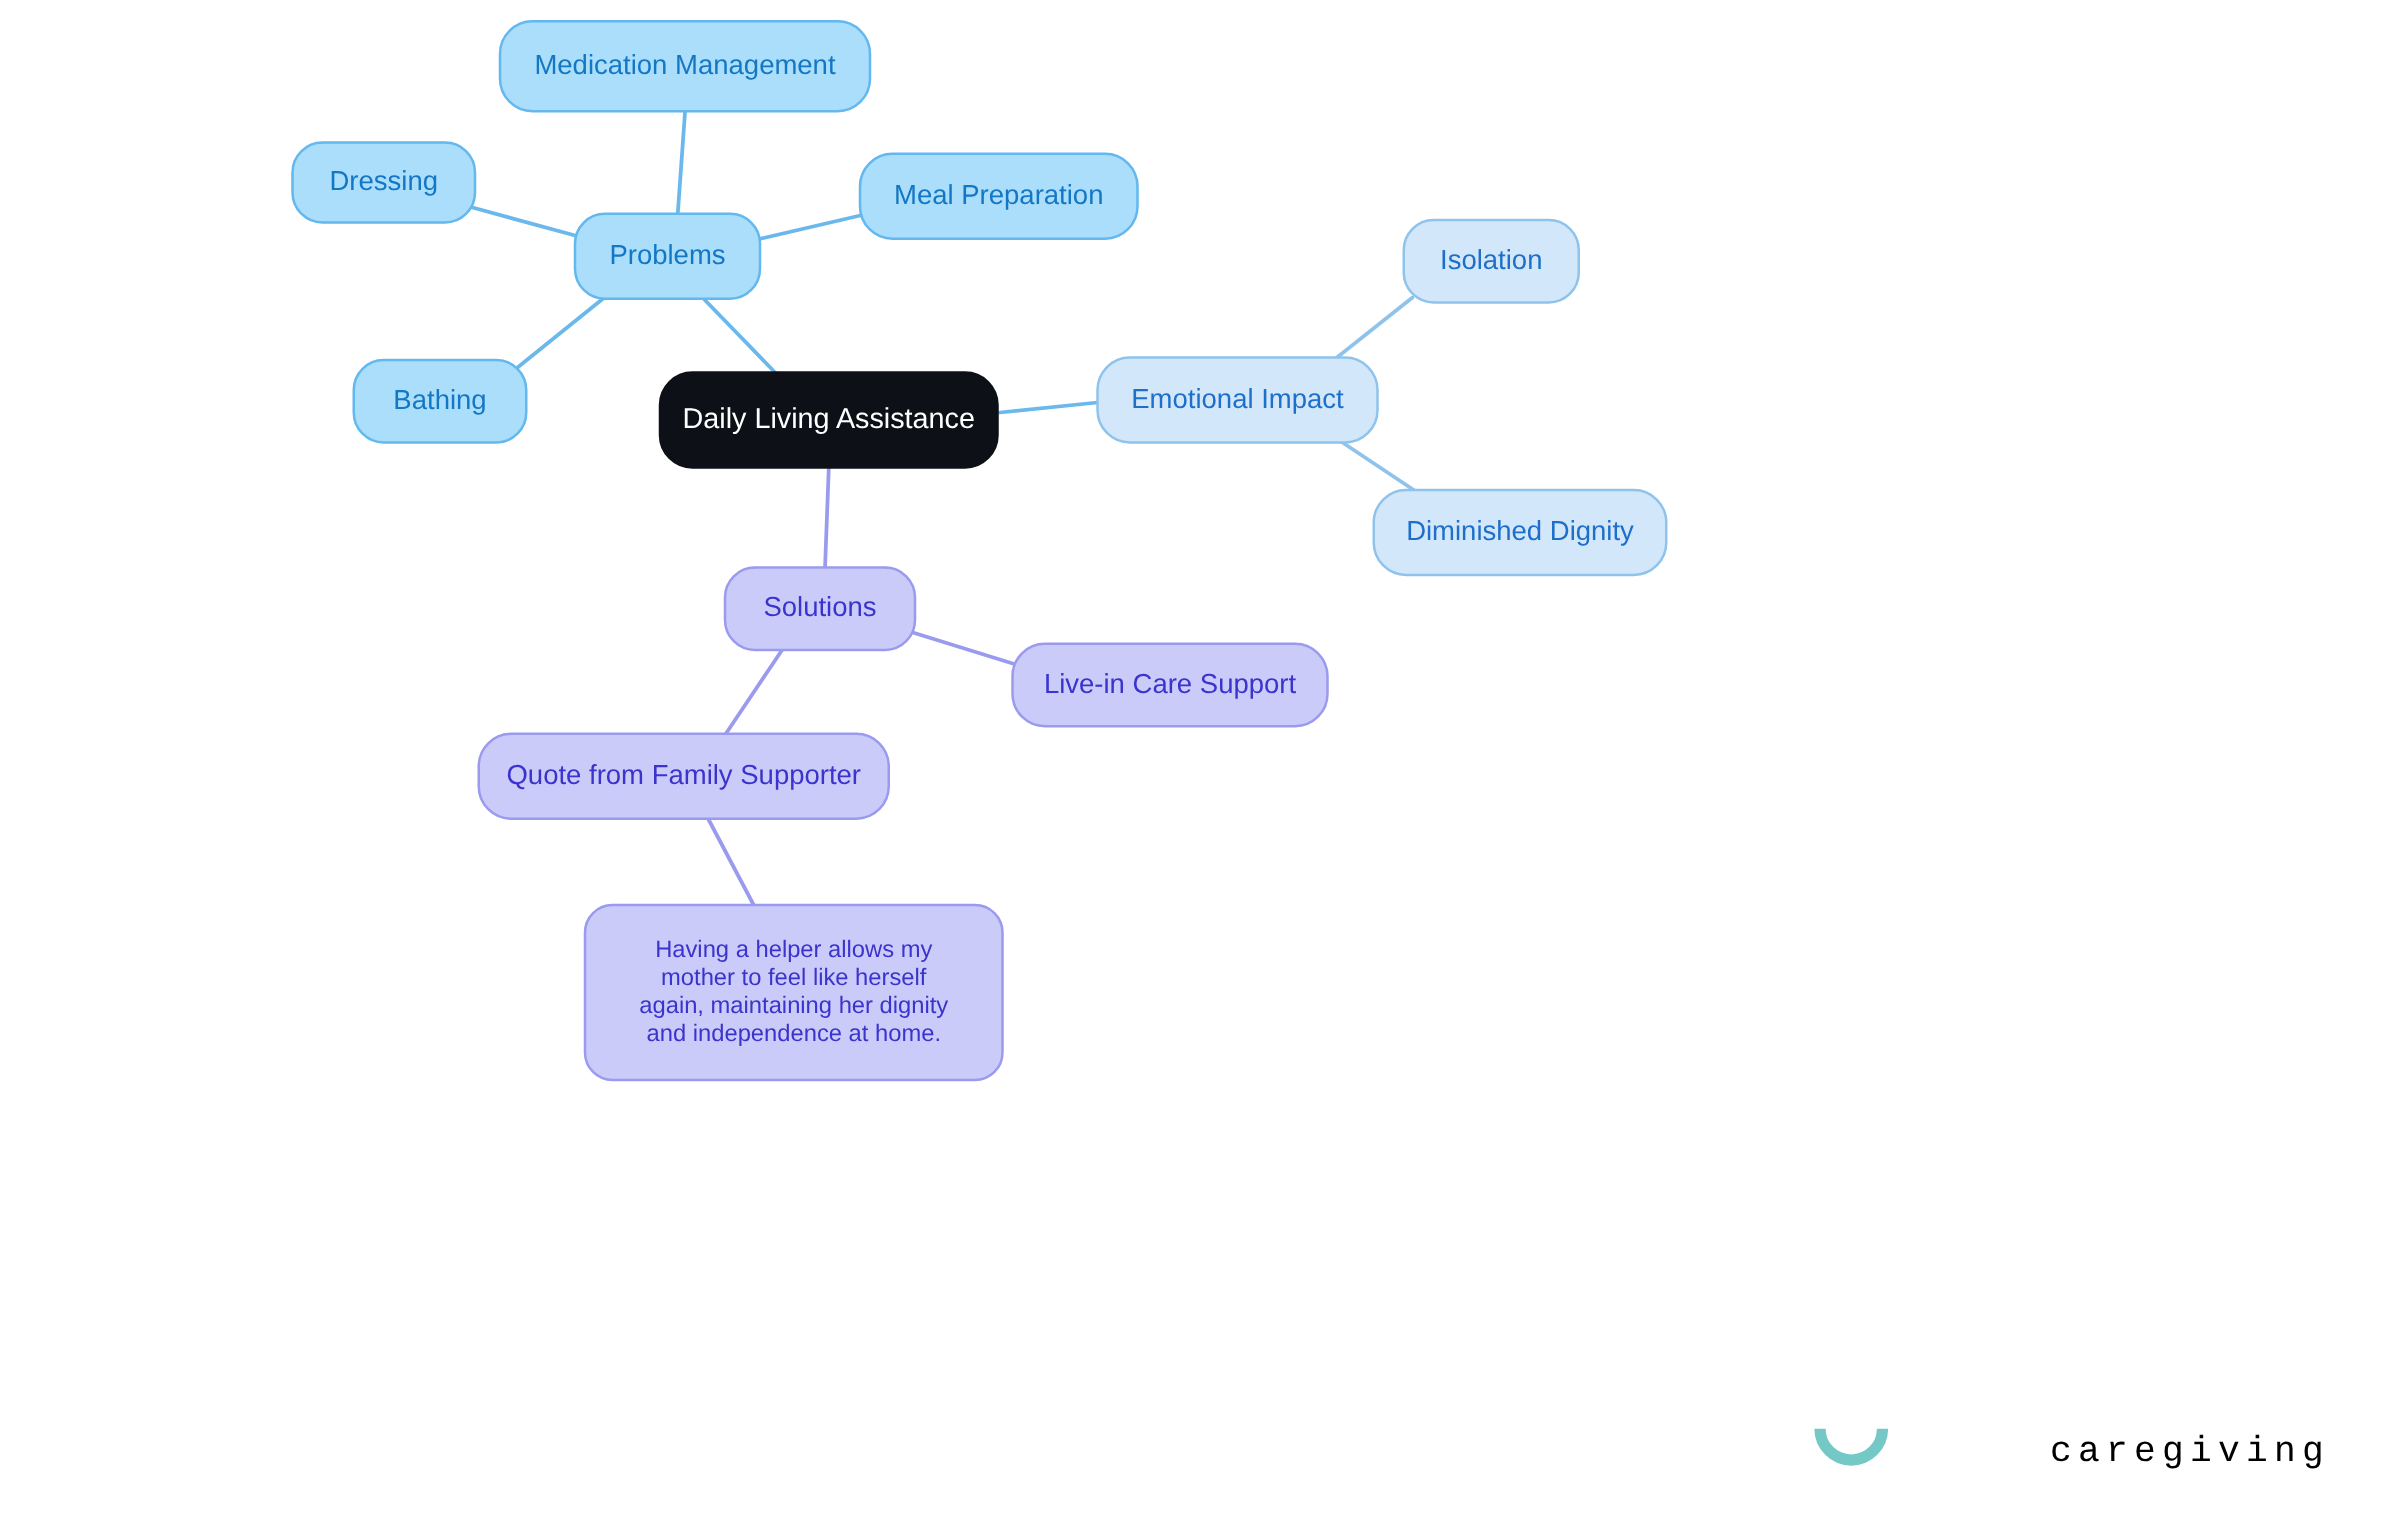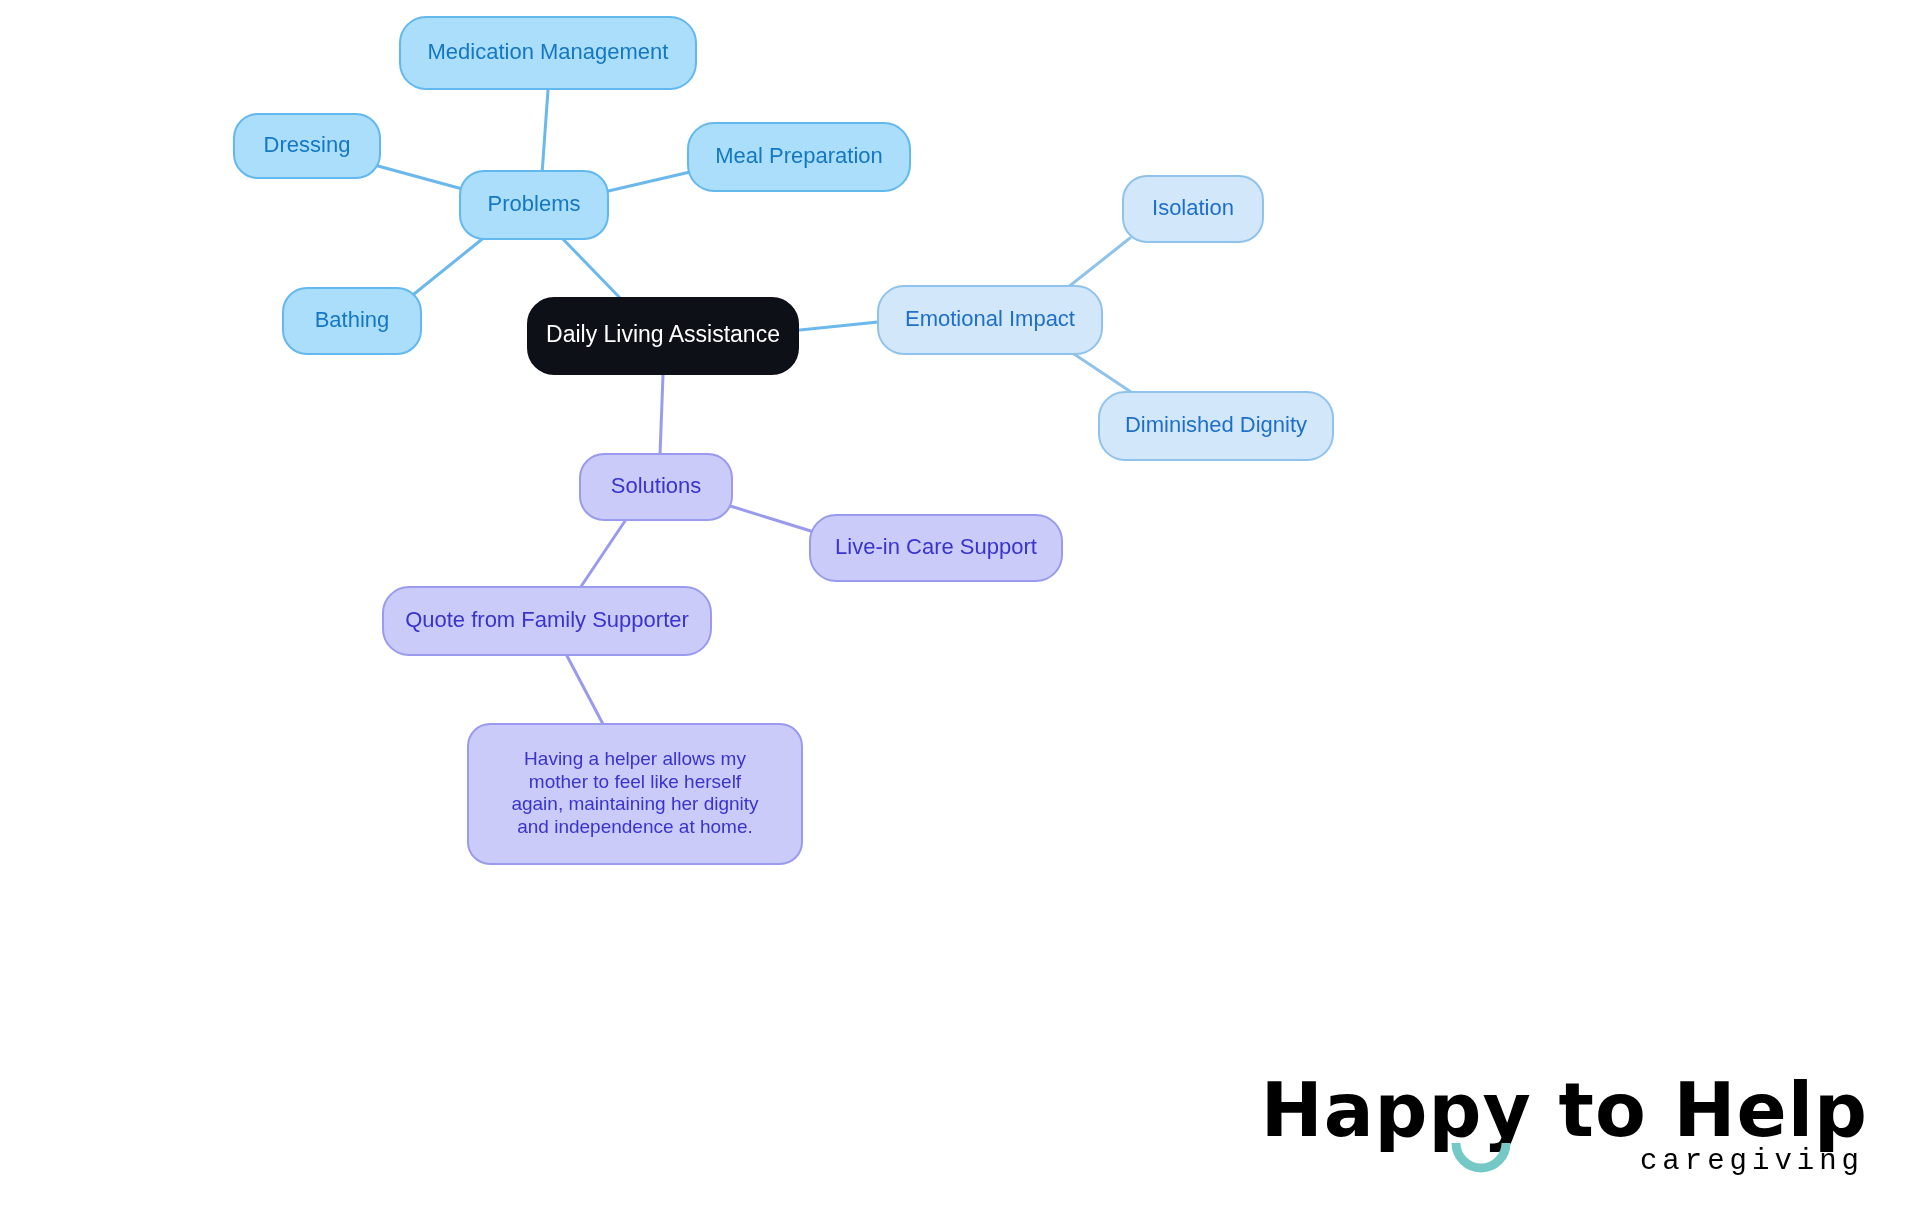--- a/index.html
+++ b/index.html
@@ -144,22 +144,19 @@
           <text class="node-label" x="547" y="621" fill="#3a33cd" font-size="22"><tspan x="547" dy="0">Quote from Family Supporter</tspan></text>
         </g>
         <g>
           <rect class="node-shape" x="468" y="724" width="334" height="140" rx="22" ry="22" fill="#cacbf8" stroke="#9a9bee"></rect>
           <text class="node-label" x="635" y="760.37" fill="#3a33cd" font-size="19"><tspan x="635" dy="0">Having a helper allows my</tspan><tspan x="635" dy="22.419999999999998">mother to feel like herself</tspan><tspan x="635" dy="22.419999999999998">again, maintaining her dignity</tspan><tspan x="635" dy="22.419999999999998">and independence at home.</tspan></text>
         </g>
       </g>
   </svg>
 
   <div class="logo-wrap">
-    <div class="logo-main">
-      <span>H</span><span>a</span><span>pp</span><span>y</span>&nbsp;<span>to</span>&nbsp;<span>Help</span>
-    </div>
     <svg class="logo-smile" viewBox="0 0 62 34">
       <path d="M6 2 A 25 25 0 0 0 56 2" fill="none" stroke="#74c9c6" stroke-width="9" stroke-linecap="butt"></path>
     </svg>
     <div class="logo-sub">caregiving</div>
   </div>
 
 </div>
 
 </body></html>

